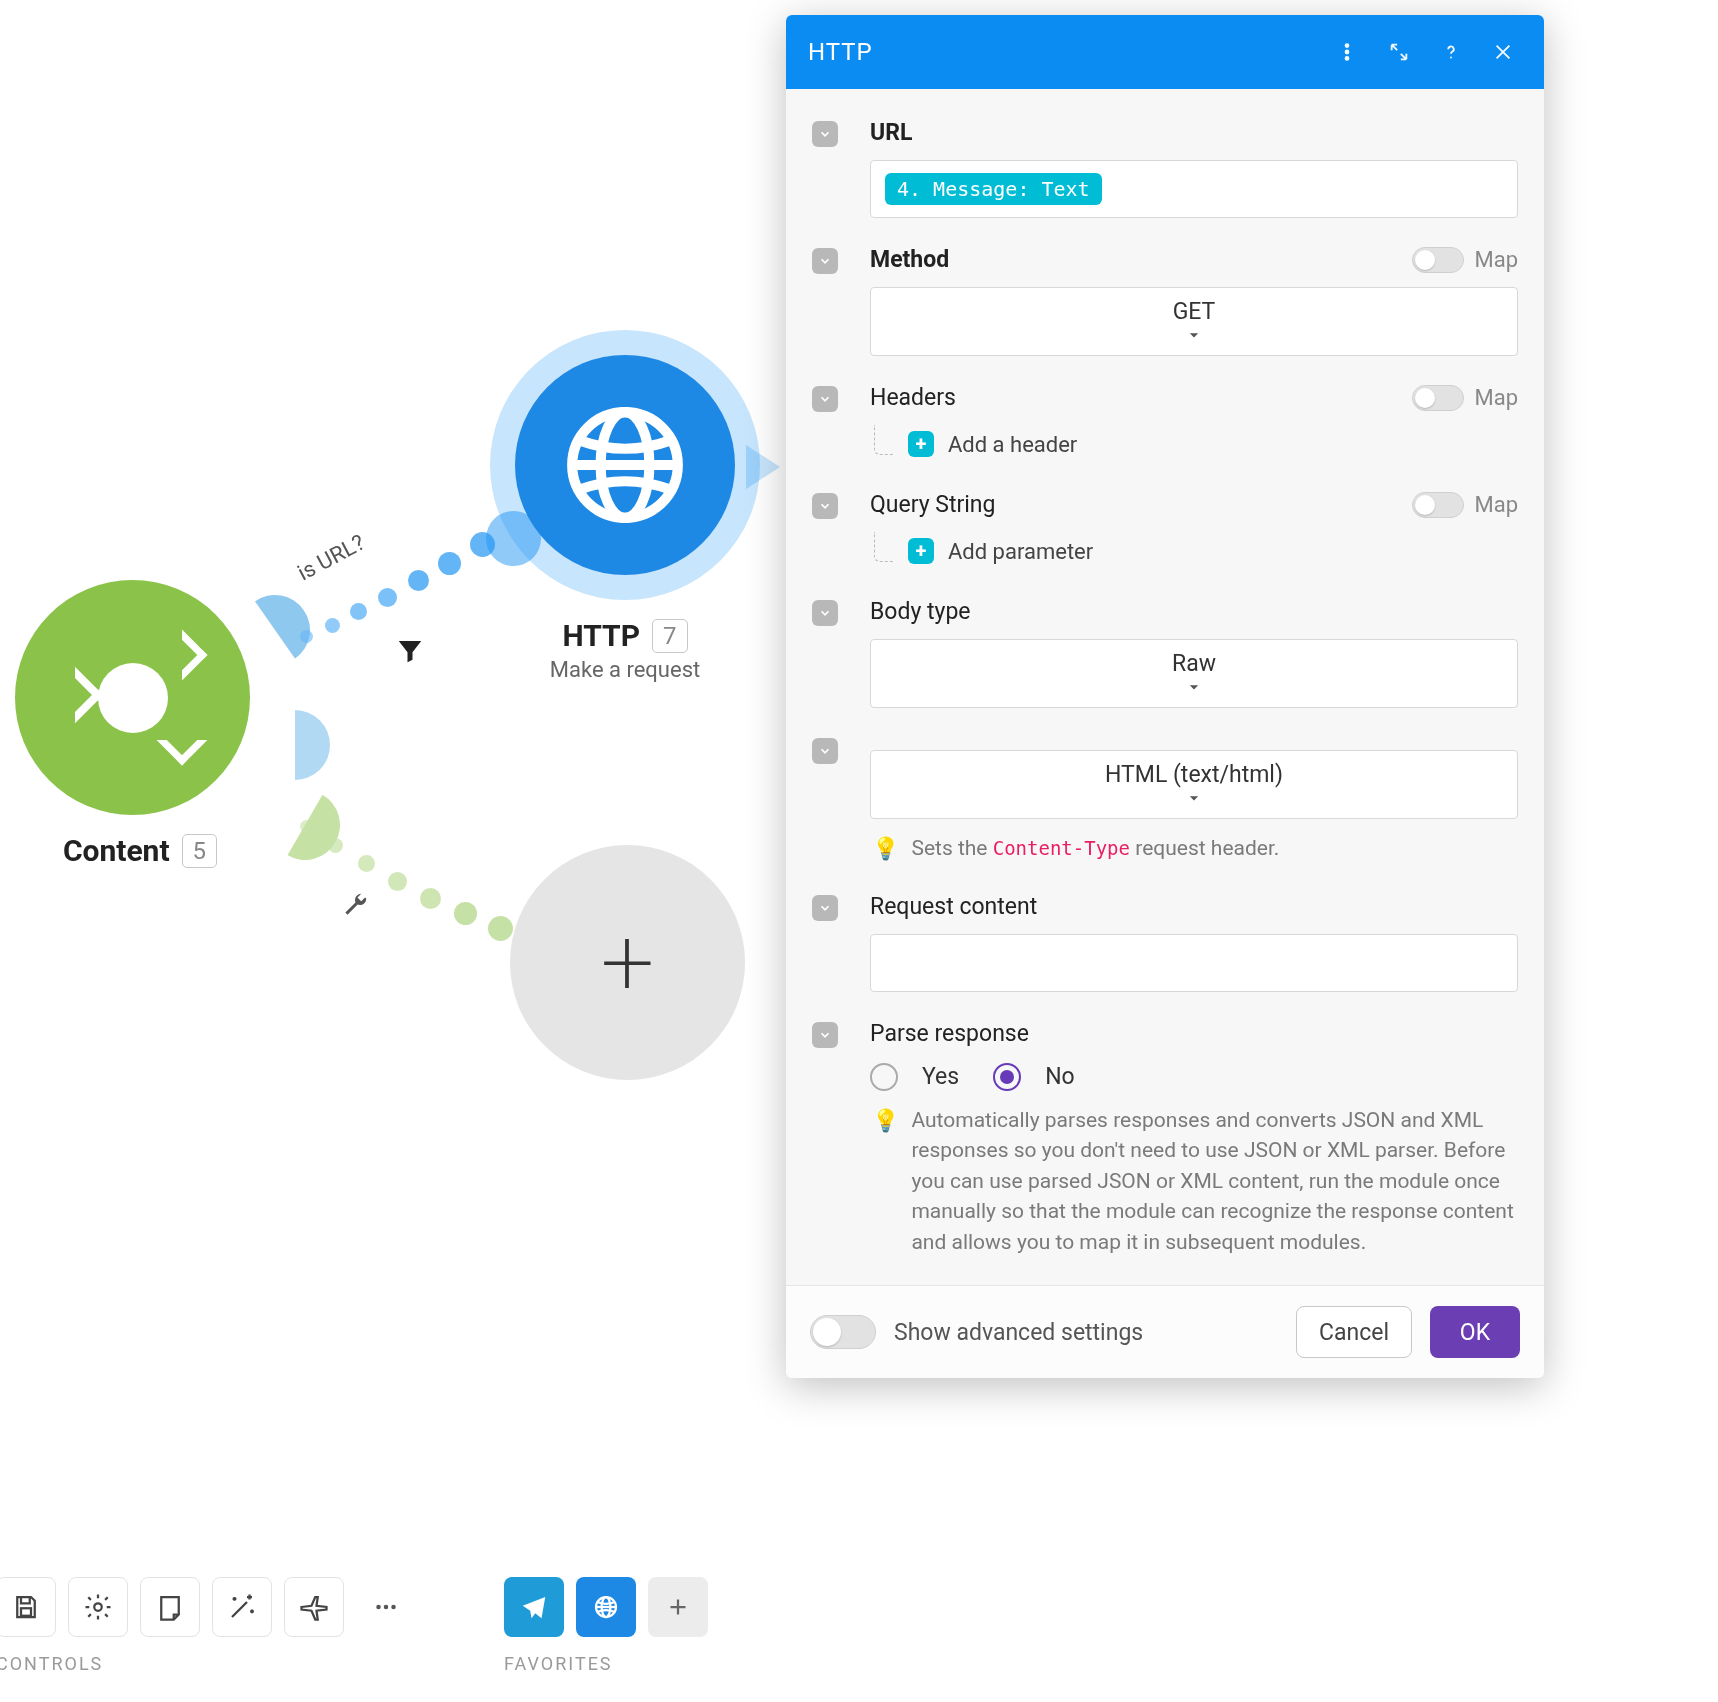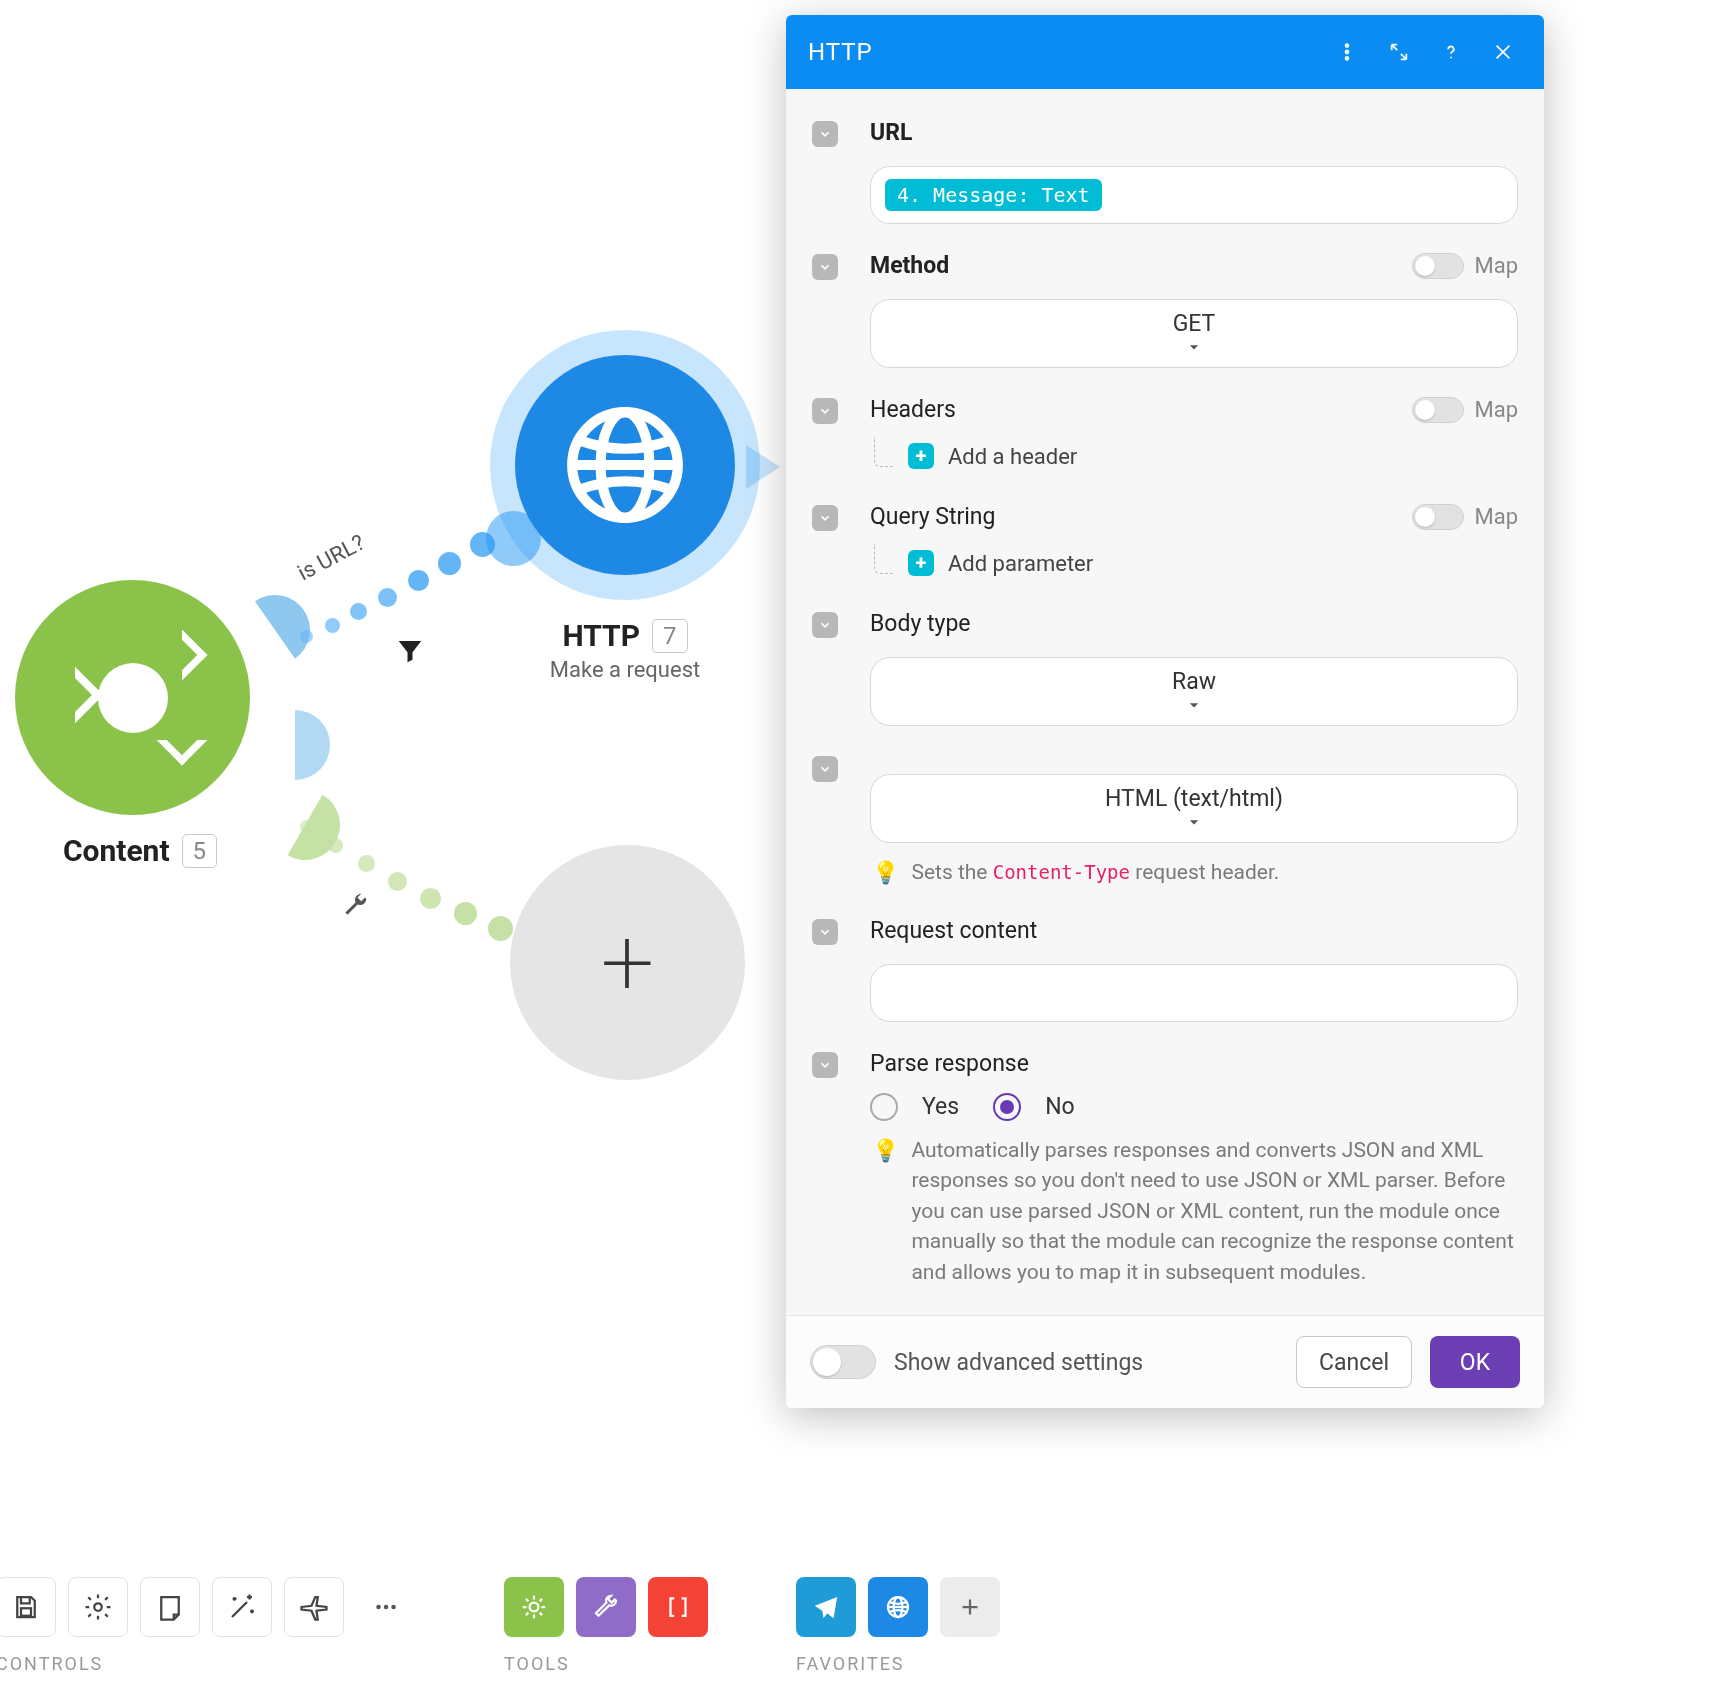--- a/index.html
+++ b/index.html
@@ -179,22 +179,22 @@
   .toggle{
     width:52px; height:26px; border-radius:13px; background:#e2e2e2;
     border:1px solid #d0d0d0; position:relative; cursor:pointer;
   }
   .toggle::after{
     content:""; position:absolute; left:2px; top:2px; width:20px; height:20px;
     background:#fff; border-radius:50%; box-shadow:0 1px 2px rgba(0,0,0,.2);
   }
 
   .input-box, .select-box{
-    margin-top:20px;
-    background:#fff; border:1px solid #d8d8d8; border-radius:20px;
+    margin-top:14px;
+    background:#fff; border:1px solid #d8d8d8; border-radius:4px;
     min-height:58px; padding:10px 14px;
     display:flex; align-items:center;
     font-size:23px; color:#333;
   }
   .select-box{ justify-content:space-between; cursor:pointer;flex-direction:column;}
   .select-box svg{ width:20px; height:20px; fill:#555;}
 
   .pill{
     background:#00bcd4; color:#fff; border-radius:6px;
     padding:4px 12px; font-family: "SFMono-Regular", Consolas, monospace;
@@ -611,41 +611,20 @@
           <svg viewBox="0 0 24 24">
               <circle cx="6" cy="12" r="1.8" fill="#555" stroke="none"></circle>
               <circle cx="12" cy="12" r="1.8" fill="#555" stroke="none"></circle>
               <circle cx="18" cy="12" r="1.8" fill="#555" stroke="none"></circle>
             </svg>
         </div>
       </div>
       <div class="bar-label">CONTROLS</div>
     </div>
 
-    <div class="bar-group">
-      <div class="bar-icons">
-        <div class="toolbtn green">
-          <svg viewBox="0 0 24 24">
-              <circle cx="12" cy="12" r="3.5"></circle>
-              <path d="M12 3v3M12 18v3M3 12h3M18 12h3M5.5 5.5l2 2M16.5 16.5l2 2M5.5 18.5l2-2M16.5 7.5l2-2"></path>
-            </svg>
-        </div>
-        <div class="toolbtn purple">
-          <svg viewBox="0 0 24 24">
-              <path d="M20 7a4 4 0 0 1-5.5 3.7L6 19l-2-2 8.3-8.5A4 4 0 0 1 16 3l-2.5 2.5L15 7l1.5 1.5L19 6a4 4 0 0 1 1 1z"></path>
-            </svg>
-        </div>
-        <div class="toolbtn red">
-          <svg viewBox="0 0 24 24">
-              <path d="M9 5H6v14h3M15 5h3v14h-3"></path>
-            </svg>
-        </div>
-      </div>
-      <div class="bar-label">TOOLS</div>
-    </div>
 
     <div class="bar-group">
       <div class="bar-icons">
         <div class="toolbtn teal">
           <svg viewBox="0 0 24 24">
               <path d="M3 11l18-7-3 17-5-4-3 4-1-6z" fill="#fff" stroke="none"></path>
             </svg>
         </div>
         <div class="toolbtn blue">
           <svg viewBox="0 0 24 24">

